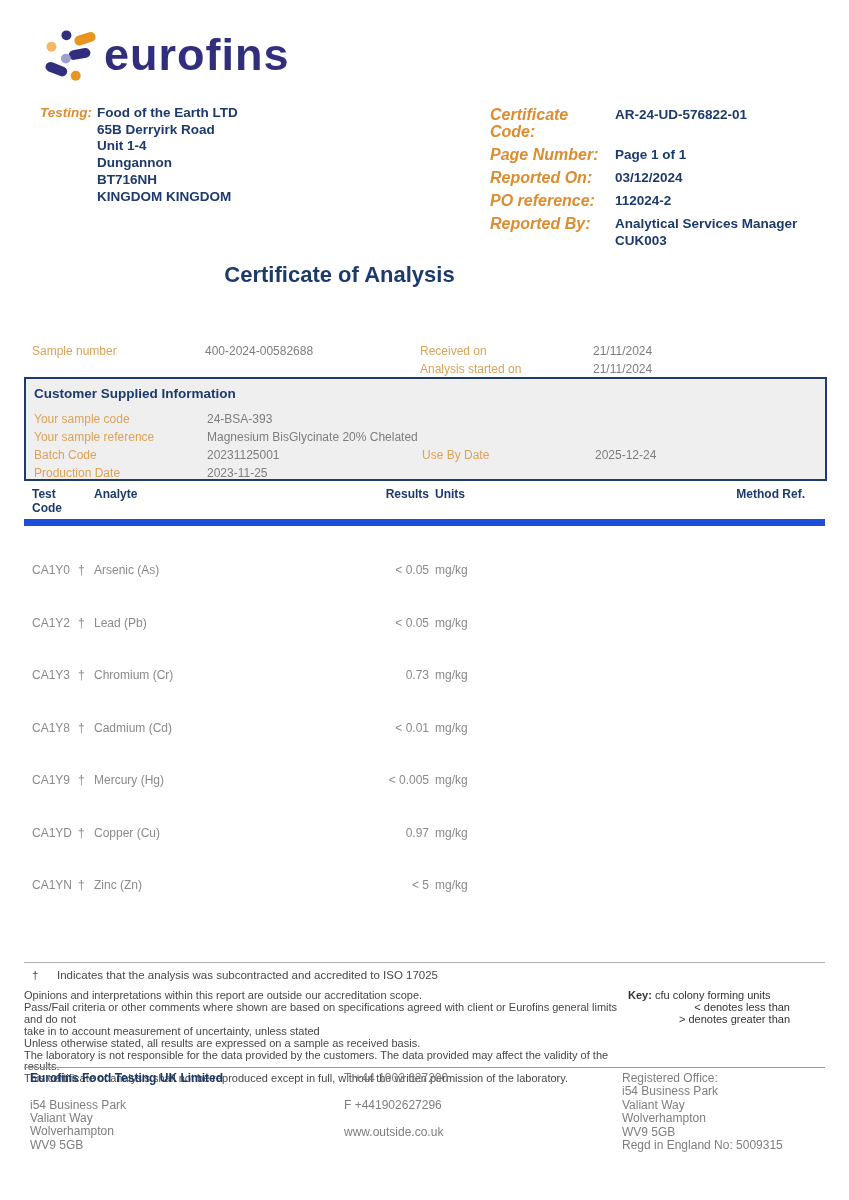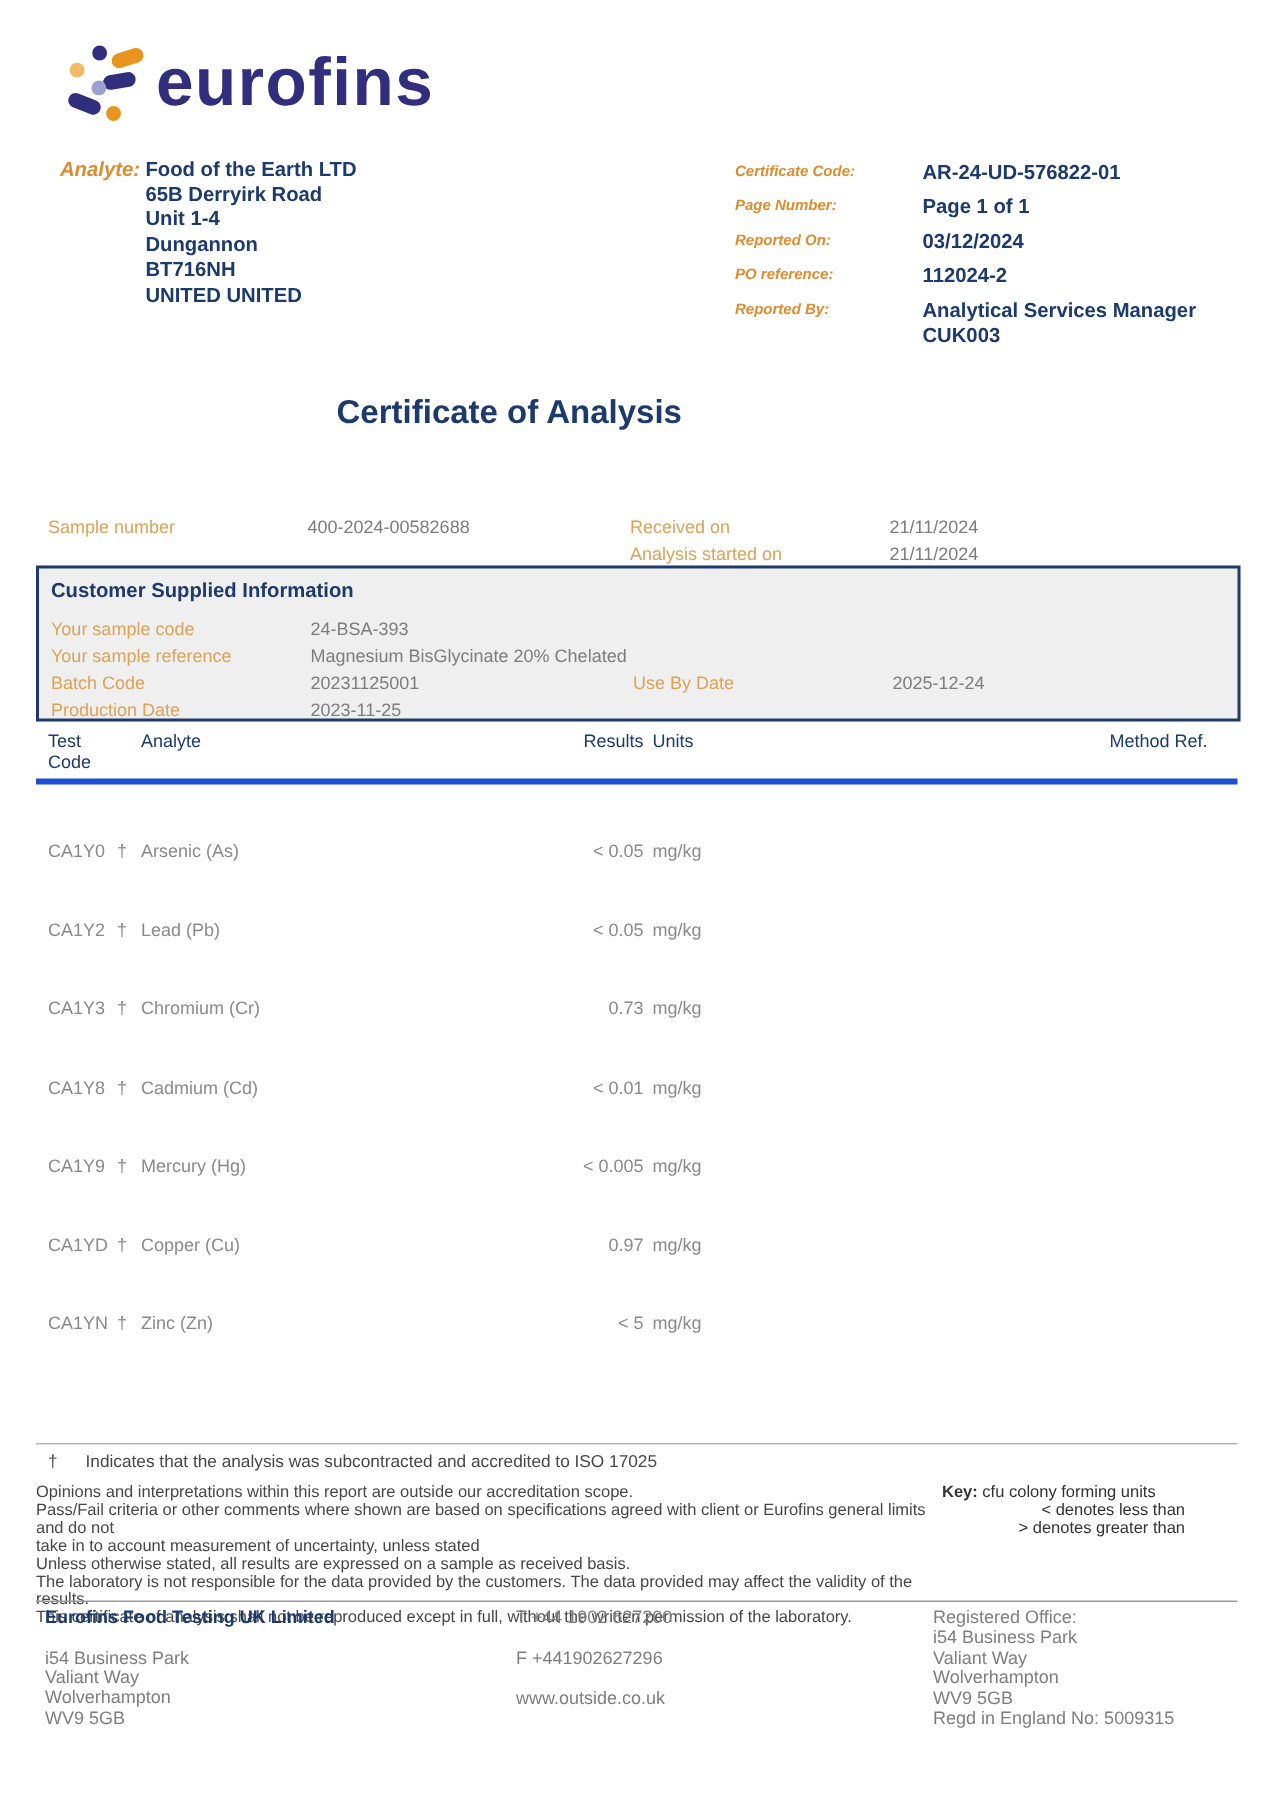--- a/index.html
+++ b/index.html
@@ -11,42 +11,42 @@
   .logo{position:absolute;left:38px;top:24px;display:flex;align-items:center;}
   .logo-icon{width:62px;height:62px;}
   .logo-text{font-size:45px;font-weight:bold;color:#312F7D;letter-spacing:1px;margin-left:4px;line-height:62px;}
   
   .client-block{position:absolute;left:40px;top:105px;display:flex;}
   .client-label{color:#DD8C2F;font-style:italic;font-weight:bold;font-size:13.5px;width:57px;}
   .client-lines div{color:#1C3A6B;font-weight:bold;font-size:13.5px;line-height:16.7px;}
   
   .cert-block{position:absolute;left:490px;top:106px;width:345px;}
   .cert-row{display:flex;margin-bottom:6px;}
-  .cert-label{width:125px;color:#DD8C2F;font-style:italic;font-weight:bold;font-size:10px;line-height:17px;flex:none;}
+  .cert-label{width:125px;color:#DD8C2F;font-style:italic;font-weight:bold;font-size:16px;line-height:17px;flex:none;}
   .cert-value{color:#1C3A6B;font-weight:bold;font-size:13.5px;line-height:17px;}
   
   .doc-title{position:absolute;left:0;top:262px;width:679px;text-align:center;
     color:#1C3A6B;font-weight:bold;font-size:22px;}
   
   .sample-grid{position:absolute;left:32px;top:342px;width:795px;font-size:12px;}
   .sg-row{display:grid;grid-template-columns:173px 215px 173px 1fr;line-height:18px;}
   .lbl-o{color:#DCA257;}
   .val-g{color:#7D7D7D;}
   
   .cust-box{position:absolute;left:24px;top:377px;width:799px;height:100px;
     border:2px solid #1F3B6C;background:#EFEFEF;}
   .cust-title{color:#1C3A6B;font-weight:bold;font-size:13.5px;padding:7px 0 0 8px;}
   .cust-rows{margin-top:9px;padding-left:8px;font-size:12px;}
   .cust-row{display:grid;grid-template-columns:173px 215px 173px 1fr;line-height:18px;}
   
   .results{position:absolute;left:24px;top:481px;width:801px;font-size:12px;}
   .tbl-row{display:grid;grid-template-columns:46px 16px 240px 95px 88px 1fr;
     padding-left:8px;padding-right:20px;line-height:16.5px;}
-  .tbl-head{color:#1C3A6B;font-weight:normal;padding-top:6px;padding-bottom:4px;
-    border-bottom:4px solid #1d4ed8;margin-bottom:5px;line-height:14px;}
+  .tbl-head{color:#1C3A6B;font-weight:bold;padding-top:6px;padding-bottom:4px;
+    border-bottom:7px solid #1d4ed8;margin-bottom:5px;line-height:14px;}
   .tbl-body .tbl-row{color:#8A8A8A;margin-top:36px;}
   .c-result{text-align:right;}
   .c-units{padding-left:6px;}
   .c-method{text-align:right;}
   
   .note-sep{position:absolute;left:24px;top:962px;width:801px;border-top:1px solid #B3B3B3;}
   .dagger-note{position:absolute;left:32px;top:969px;font-size:11.5px;color:#474747;display:flex;}
   .dagger-sym{width:25px;}
   .disclaimer{position:absolute;left:24px;top:990px;width:600px;font-size:11px;
     color:#474747;line-height:11.9px;}
@@ -77,29 +77,29 @@
       <circle cx="13" cy="22" r="4.8" fill="#F2B968"></circle>
       <line x1="34.5" y1="30" x2="46" y2="28" stroke="#312F7D" stroke-width="9.5" stroke-linecap="round"></line>
       <circle cx="27" cy="33.5" r="4.8" fill="#9EA0D0"></circle>
       <line x1="12" y1="41.5" x2="23.5" y2="46" stroke="#312F7D" stroke-width="9.5" stroke-linecap="round"></line>
       <circle cx="36.5" cy="50" r="4.8" fill="#E8941F"></circle>
     </svg>
     <div class="logo-text">eurofins</div>
   </div>
 
   <div class="client-block">
-    <div class="client-label">Analyte:</div>
+    <div class="client-label">Testing:</div>
     <div class="client-lines">
 
     <div>Food of the Earth LTD</div>
         <div>65B Derryirk Road</div>
         <div>Unit 1-4</div>
         <div>Dungannon</div>
         <div>BT716NH</div>
-        <div>UNITED UNITED</div>
+        <div>KINGDOM KINGDOM</div>
       </div>
   </div>
 
   <div class="cert-block">
 
       <div class="cert-row">
         <div class="cert-label">Certificate Code:</div>
         <div class="cert-value">
           <div>AR-24-UD-576822-01</div>
           <div></div>

